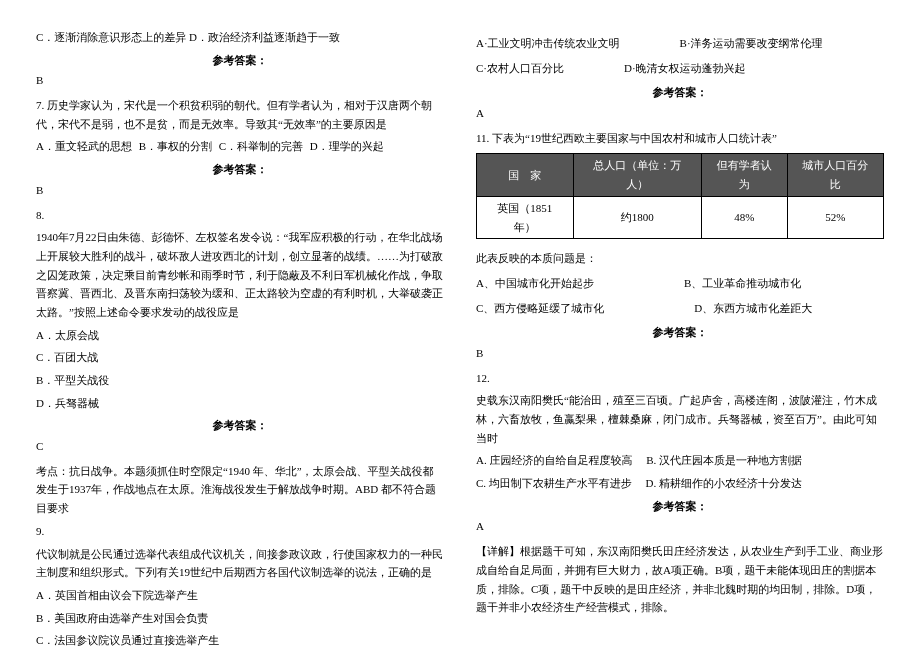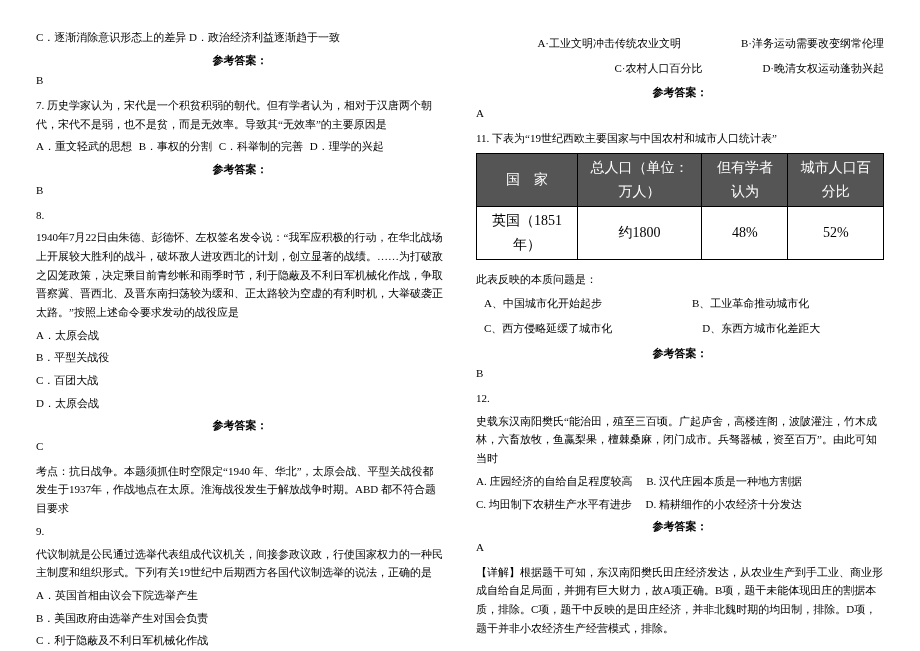--- a/index.html
+++ b/index.html
@@ -22,62 +22,62 @@
     width: 50%;
     padding: 0 16px;
   }
   .para { margin-bottom: 4px; }
   .ans-label { font-weight: bold; margin-top: 4px; margin-bottom: 2px; text-align: center; }
   .ans-val { margin-bottom: 6px; }
   .spaced { word-spacing: 4px; }
   table.data {
     border-collapse: collapse;
     margin: 6px auto 10px auto;
-    font-size: 14px;
+    font-size: 11px;
   }
   table.data th, table.data td {
     border: 1px solid #000;
     text-align: center;
     padding: 2px 10px;
     font-weight: normal;
   }
   table.data th { background: #555; color: #fff; }
-  .opts-pair { display: flex; justify-content: flex-end; gap: 60px; margin: 6px 0; }
-  .opts-pair2 { display: flex; justify-content: flex-start; gap: 90px; margin: 6px 8px; }
+  .opts-pair { display: flex; justify-content: flex-start; gap: 60px; margin: 6px 0; }
+  .opts-pair2 { display: flex; justify-content: flex-start; gap: 90px; margin: 6px 0; }
   .opts-block { margin: 4px 0; }
 </style>
 </head>
 <body>
 
 <div class="page">
   <div class="col">
     <div class="para">C．逐渐消除意识形态上的差异      D．政治经济利益逐渐趋于一致</div>
     <div class="ans-label">参考答案：</div>
     <div class="ans-val">B</div>
 
     <div class="para">7. 历史学家认为，宋代是一个积贫积弱的朝代。但有学者认为，相对于汉唐两个朝代，宋代不是弱，也不是贫，而是无效率。导致其“无效率”的主要原因是</div>
     <div class="para spaced">A．重文轻武的思想      B．事权的分割      C．科举制的完善      D．理学的兴起</div>
     <div class="ans-label">参考答案：</div>
     <div class="ans-val">B</div>
 
     <div class="para">8.</div>
     <div class="para">1940年7月22日由朱德、彭德怀、左权签名发令说：“我军应积极的行动，在华北战场上开展较大胜利的战斗，破坏敌人进攻西北的计划，创立显著的战绩。……为打破敌之囚笼政策，决定乘目前青纱帐和雨季时节，利于隐蔽及不利日军机械化作战，争取晋察冀、晋西北、及晋东南扫荡较为缓和、正太路较为空虚的有利时机，大举破袭正太路。”按照上述命令要求发动的战役应是</div>
     <div class="para">A．太原会战</div>
+    <div class="para">C．百团大战</div>
     <div class="para">B．平型关战役</div>
-    <div class="para">C．百团大战</div>
-    <div class="para">D．太原会战</div>
+    <div class="para">D．兵驽器械</div>
     <div class="ans-label">参考答案：</div>
     <div class="ans-val">C</div>
     <div class="para">考点：抗日战争。本题须抓住时空限定“1940 年、华北”，太原会战、平型关战役都发生于1937年，作战地点在太原。淮海战役发生于解放战争时期。ABD 都不符合题目要求</div>
 
     <div class="para">9.</div>
     <div class="para">代议制就是公民通过选举代表组成代议机关，间接参政议政，行使国家权力的一种民主制度和组织形式。下列有关19世纪中后期西方各国代议制选举的说法，正确的是</div>
     <div class="para">A．英国首相由议会下院选举产生</div>
     <div class="para">B．美国政府由选举产生对国会负责</div>
-    <div class="para">C．利于隐蔽及不利日军机械化作战</div>
+    <div class="para">C．法国参议院议员通过直接选举产生</div>
 
   </div>
 
   <div class="col">
     <div class="opts-pair">
       <span>A·工业文明冲击传统农业文明</span>
       <span>B·洋务运动需要改变纲常伦理</span>
     </div>
     <div class="opts-pair">
       <span>C·农村人口百分比</span>

